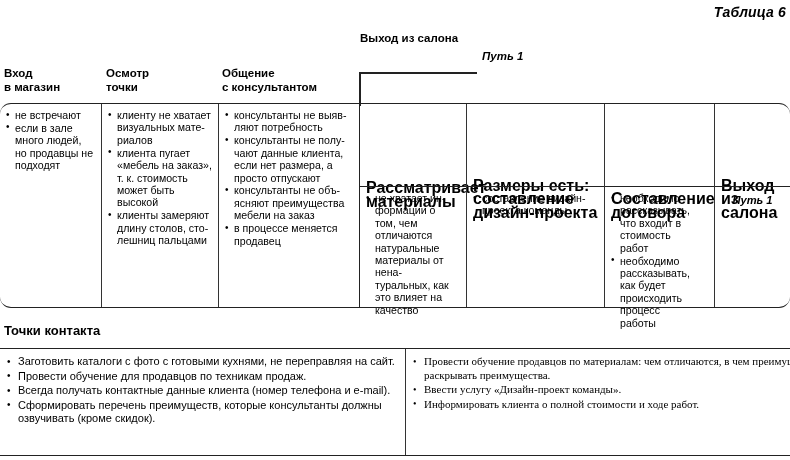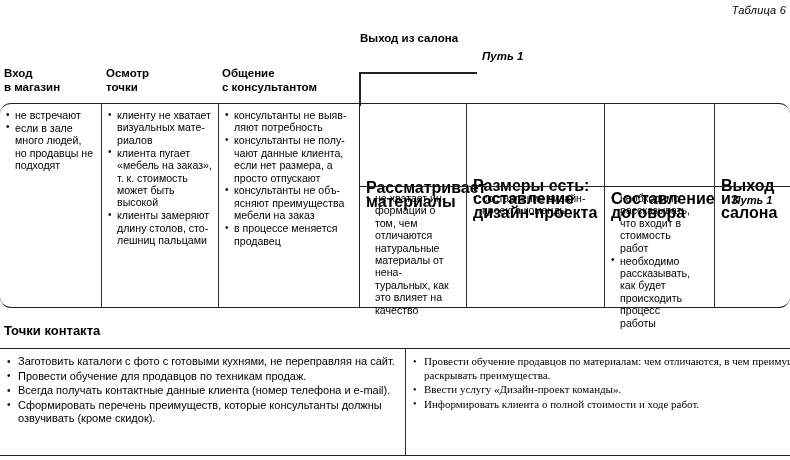--- a/index.html
+++ b/index.html
@@ -22,22 +22,22 @@
     width: 790px;
     height: 460px;
   }
 
   
   .table-caption {
     position: absolute;
     right: 4px;
     top: 4px;
     font-style: italic;
-    font-size: 11px;
-    font-weight: 400;
+    font-size: 14px;
+    font-weight: 700;
     letter-spacing: 0.2px;
   }
 
   
   .stage-head {
     position: absolute;
     font-weight: bold;
     font-size: 11.5px;
     line-height: 14px;
     white-space: pre-line;

